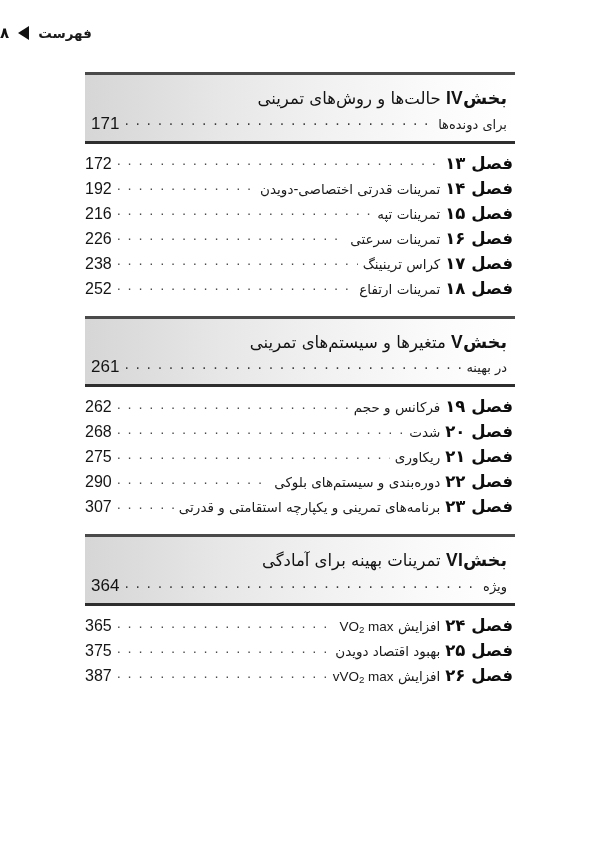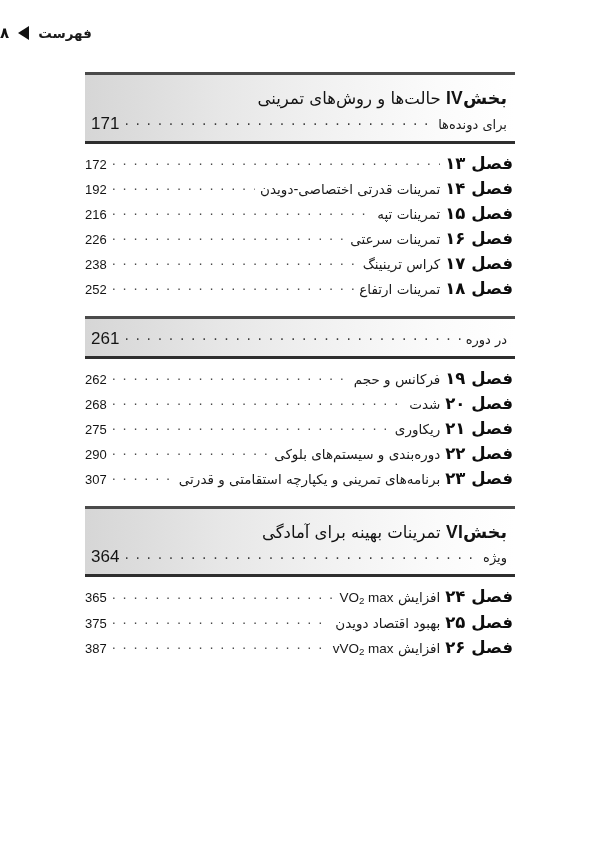--- a/index.html
+++ b/index.html
@@ -189,21 +189,21 @@
   .chapter-title sub {
     font-size: 0.72em;
     vertical-align: -0.22em;
   }
   .chapter-row .leader::before {
     font-size: 13px;
     letter-spacing: 1.3px;
     color: #4a4a4a;
   }
   .chapter-row .folio-num {
-    font-size: 13px;
+    font-size: 16px;
   }
 
   
   .part-block { margin-bottom: 0; }
 </style>
 </head>
 <body>
 
 <div class="page">
 
@@ -264,22 +264,26 @@
           <span class="chapter-label">فصل ۱۸</span>
           <span class="chapter-title">تمرینات ارتفاع</span>
           <span class="leader"></span>
           <span class="folio-num">252</span>
         </div>
       </div>
     </div>
 
     <div class="part-block">
       <div class="part">
+        <span class="part-line">
+          <span class="part-tag">بخش</span><span class="part-roman">V</span>
+          <span class="part-title">متغیرها و سیستم‌های تمرینی</span>
+        </span>
         <span class="part-row2">
-          <span class="txt part-title">در دوره</span>
+          <span class="txt part-title">در بهینه</span>
           <span class="leader"></span>
           <span class="folio-num">261</span>
         </span>
       </div>
 
       <div class="chapters">
         <div class="chapter-row">
           <span class="chapter-label">فصل ۱۹</span>
           <span class="chapter-title">فرکانس و حجم</span>
           <span class="leader"></span>

